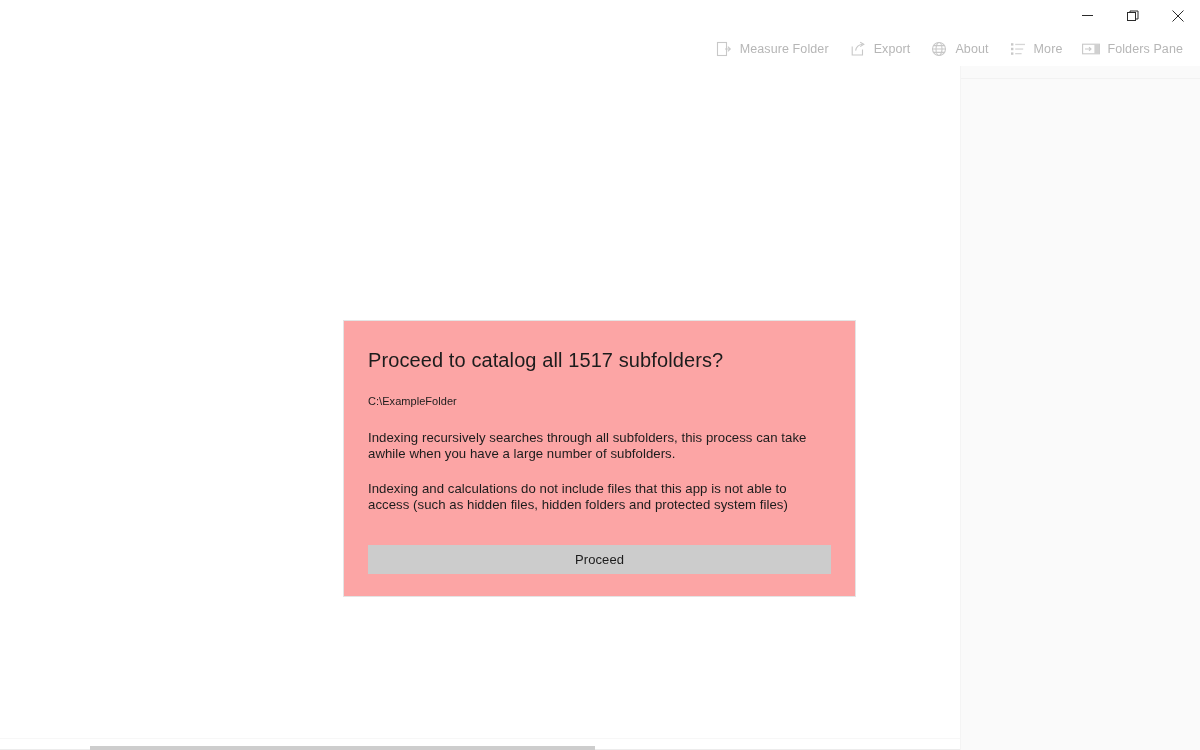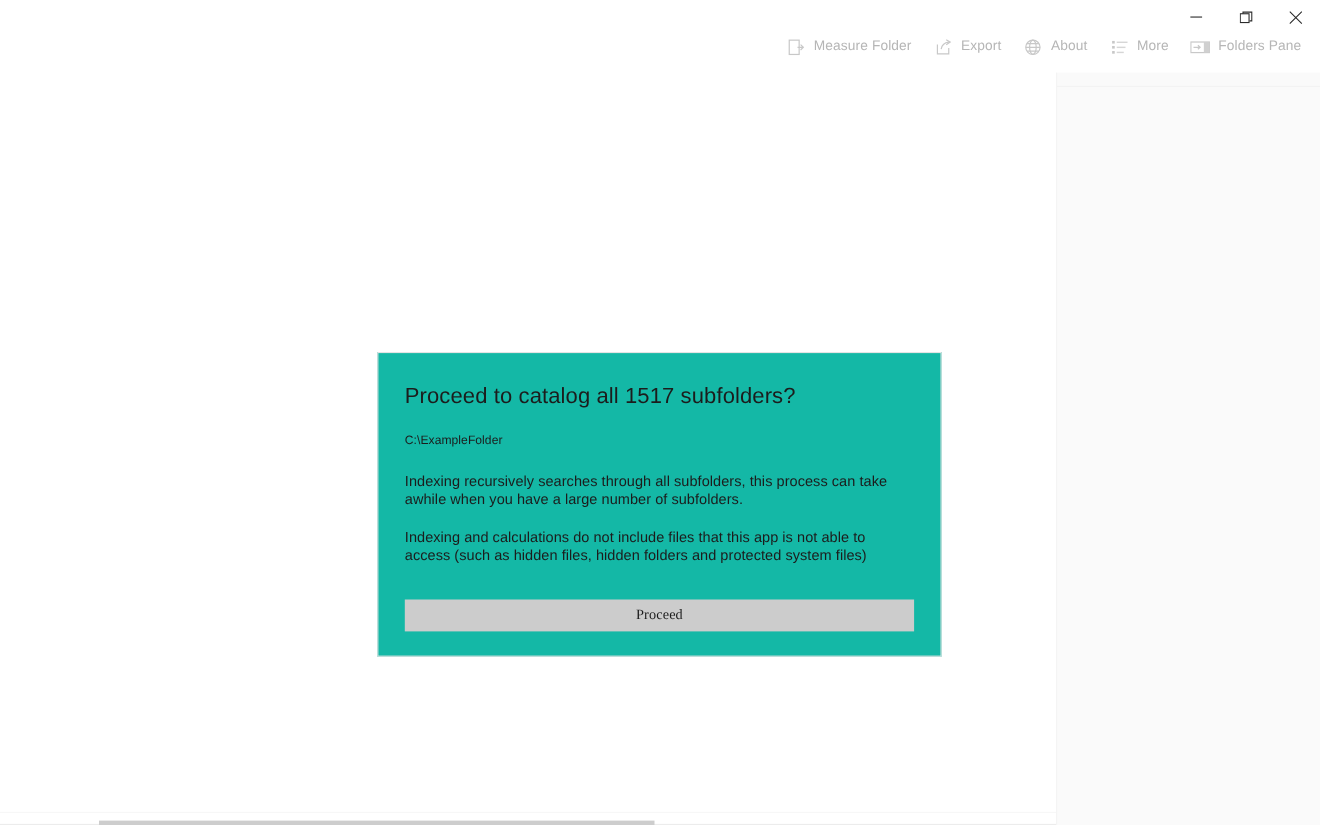--- a/index.html
+++ b/index.html
@@ -55,20 +55,21 @@
     height: 35px;
     background: #ffffff;
     display: flex;
     align-items: center;
     justify-content: flex-end;
     padding-right: 8px;
     box-sizing: border-box;
   }
   .tb-item {
     display: flex;
+    align-items: center;
     height: 30px;
     padding: 0 9px;
     margin-left: 2px;
     cursor: default;
   }
   .tb-icon {
     width: 18px;
     height: 18px;
     display: inline-flex;
     align-items: center;
@@ -133,21 +134,21 @@
     height: 1px;
     background: #ececec;
   }
 
   
   .dialog {
     position: absolute;
     left: 343px;
     top: 254px;
     width: 513px;
-    background: #14b8a6;
+    background: #fca5a5;
     border: 1px solid #e4e4e4;
     box-sizing: border-box;
     padding: 22px 24px 22px 24px;
   }
   .dialog-title {
     font-size: 20px;
     color: #1c1c1c;
     font-weight: 400;
     margin: 6px 0 20px 0;
     letter-spacing: 0.1px;
@@ -169,21 +170,21 @@
   .dialog-buttons {
     display: flex;
     margin-top: 32px;
     gap: 4px;
   }
   .dlg-btn {
     flex: 1 1 0;
     height: 29px;
     background: #cccccc;
     border: none;
-    font-family: Liberation Serif, serif;
+    font-family: Liberation Sans, sans-serif;
     font-size: 13px;
     color: #1c1c1c;
     cursor: default;
     letter-spacing: 0.1px;
     display: flex;
     align-items: center;
     justify-content: center;
   }
 </style>
 </head>

